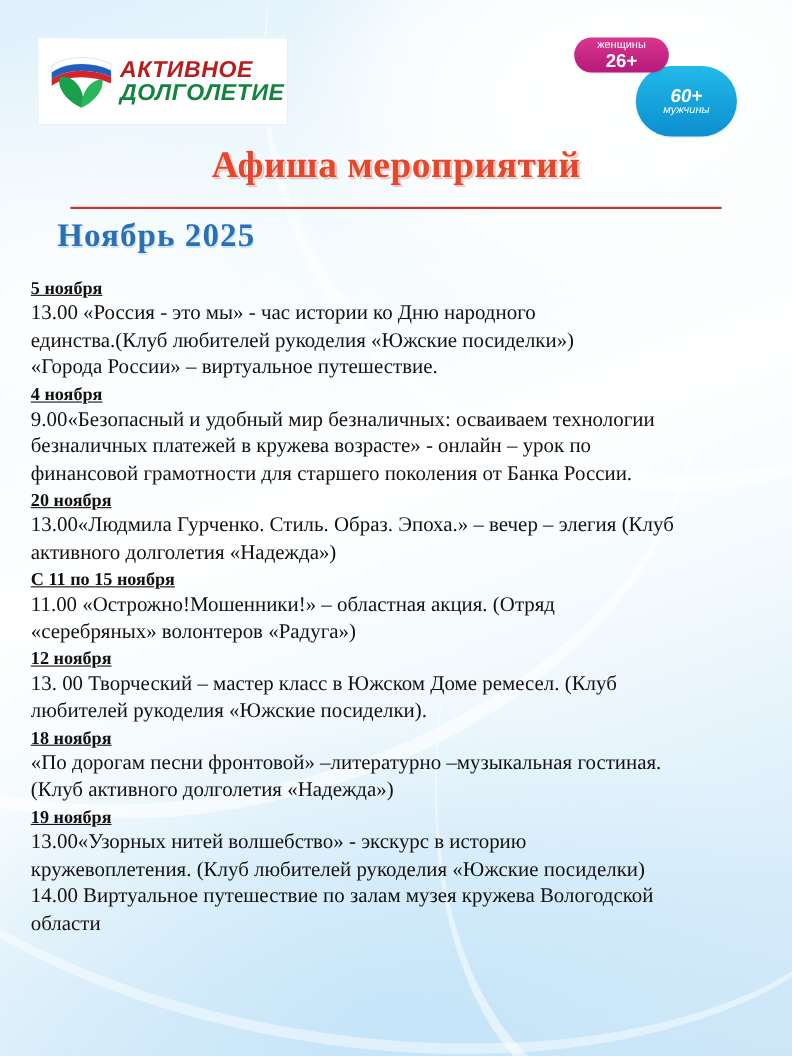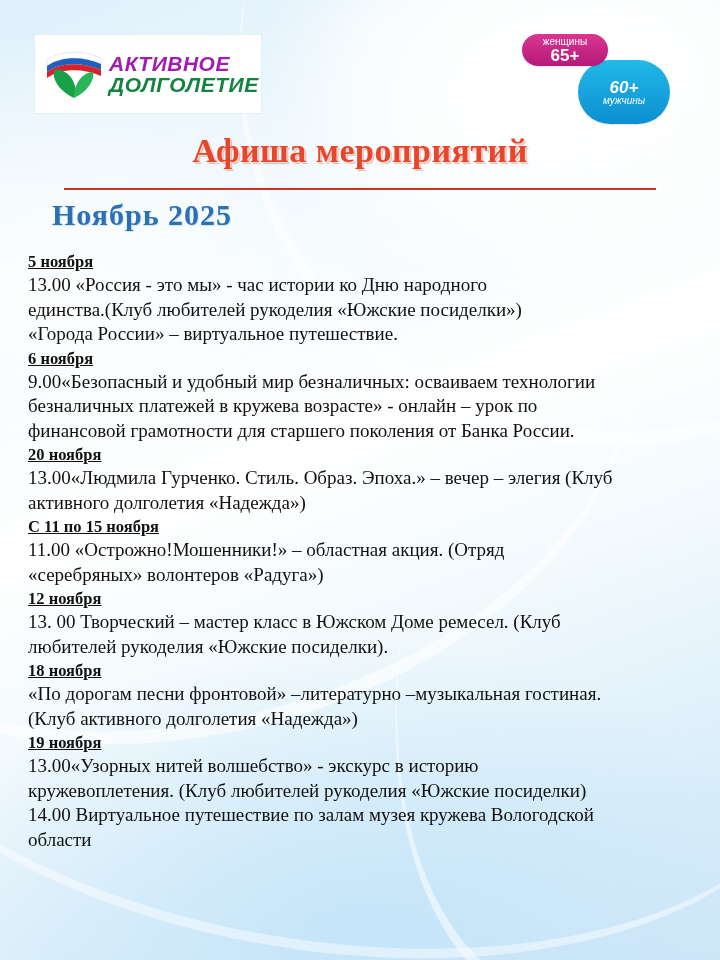--- a/index.html
+++ b/index.html
@@ -61,21 +61,21 @@
   .logo-mark { width: 62px; height: 56px; flex: 0 0 62px; position: relative; }
   .logo-text {
     margin-left: 4px;
     line-height: 1.02;
     font-family: "Liberation Sans", sans-serif;
     font-weight: bold;
     font-style: italic;
     color: #1a7a3c;
     letter-spacing: 0.5px;
   }
-  .logo-l1 { font-size: 21px; color: #a21caf; }
+  .logo-l1 { font-size: 21px; color: #b91c1c; }
   .logo-l2 { font-size: 21px; color: #14833f; }
 
   
   .badges {
     position: absolute;
     right: 48px; top: 34px;
     width: 150px; height: 76px;
   }
   .badge {
     position: absolute;
@@ -185,36 +185,36 @@
     </div>
   </div>
 
   <div class="badges">
     <div class="badge badge-men">
       <span class="b-num">60+</span>
       <span class="b-bot">мужчины</span>
     </div>
     <div class="badge badge-women">
       <span class="b-top">женщины</span>
-      <span class="b-num">65+</span>
+      <span class="b-num">26+</span>
     </div>
   </div>
 
   <div class="title">Афиша мероприятий</div>
   <div class="title-rule"></div>
   <div class="subtitle">Ноябрь 2025</div>
 
   <div class="events">
 
   <div class="event"><div class="event-date">5 ноября</div><div class="event-lines">
           <p class="ln">13.00  «Россия   - это мы» - час истории ко Дню народного</p>
           <p class="ln">единства.(Клуб любителей рукоделия «Южские посиделки»)</p>
           <p class="ln">«Города России» – виртуальное путешествие.</p>
         </div></div>
-      <div class="event"><div class="event-date">6 ноября</div><div class="event-lines">
+      <div class="event"><div class="event-date">4 ноября</div><div class="event-lines">
           <p class="ln">9.00«Безопасный и удобный мир безналичных: осваиваем технологии</p>
           <p class="ln">безналичных платежей в кружева возрасте» - онлайн – урок по</p>
           <p class="ln">финансовой грамотности для старшего поколения  от Банка России.</p>
         </div></div>
       <div class="event"><div class="event-date">20 ноября</div><div class="event-lines">
           <p class="ln">13.00«Людмила Гурченко. Стиль. Образ. Эпоха.» – вечер – элегия (Клуб</p>
           <p class="ln">активного долголетия «Надежда»)</p>
         </div></div>
       <div class="event"><div class="event-date">С 11 по 15 ноября</div><div class="event-lines">
           <p class="ln">11.00  «Острожно!Мошенники!»  – областная акция. (Отряд</p>

